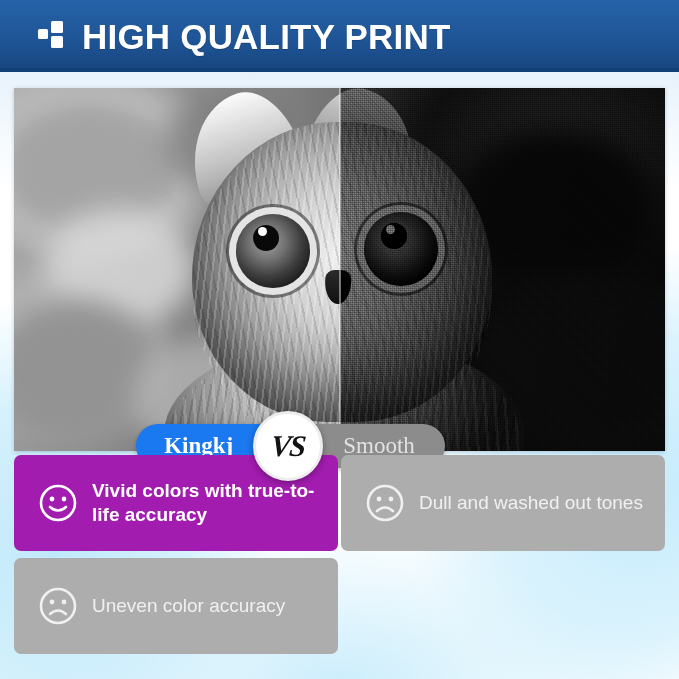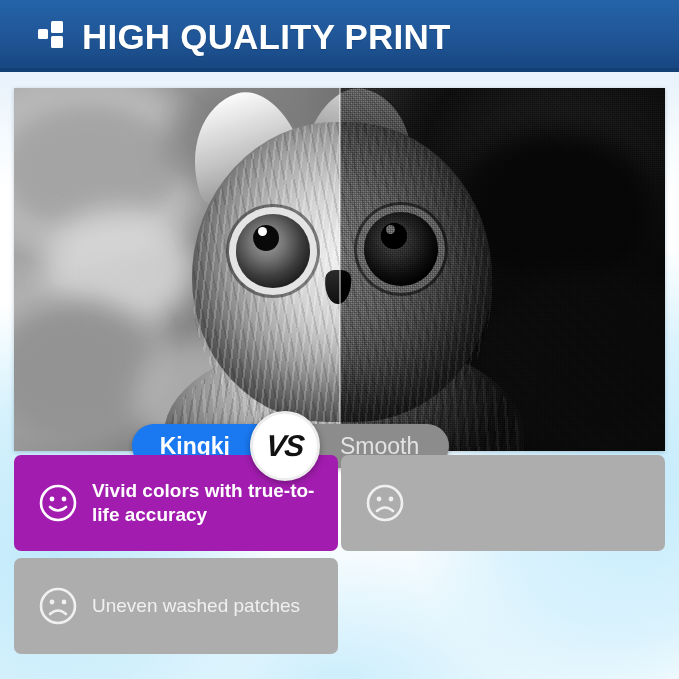--- a/index.html
+++ b/index.html
@@ -299,20 +299,21 @@
   
   .vs-strip {
     position: absolute;
     left: 0;
     top: 418px;
     width: 581px;
     height: 56px;
     display: flex;
     align-items: center;
     justify-content: center;
+    font-family: Liberation Serif, serif;
   }
   .pill {
     height: 44px;
     display: flex;
     align-items: center;
     box-sizing: border-box;
     font-size: 23px;
     font-weight: bold;
   }
   .pill-brand {
@@ -488,28 +489,29 @@
       <div class="card-text">Vivid colors with true-to-life accuracy</div>
     </div>
 
     <div class="card card-bad">
       <svg class="face" viewBox="0 0 40 40">
         <circle cx="20" cy="20" r="17" fill="none" stroke="#f0f0f0" stroke-width="2.6"></circle>
         <circle cx="14" cy="16" r="2.4" fill="#f0f0f0"></circle>
         <circle cx="26" cy="16" r="2.4" fill="#f0f0f0"></circle>
         <path d="M12 28 Q20 21 28 28" fill="none" stroke="#f0f0f0" stroke-width="2.6" stroke-linecap="round"></path>
       </svg>
+      <div class="card-text">Dull and washed out tones</div>
     </div>
 
 
     <div class="card card-bad">
       <svg class="face" viewBox="0 0 40 40">
         <circle cx="20" cy="20" r="17" fill="none" stroke="#f0f0f0" stroke-width="2.6"></circle>
         <circle cx="14" cy="16" r="2.4" fill="#f0f0f0"></circle>
         <circle cx="26" cy="16" r="2.4" fill="#f0f0f0"></circle>
         <path d="M12 28 Q20 21 28 28" fill="none" stroke="#f0f0f0" stroke-width="2.6" stroke-linecap="round"></path>
       </svg>
-      <div class="card-text">Uneven washed patches</div>
+      <div class="card-text">Uneven color accuracy</div>
     </div>
 
   </div>
 
 </div>
 
 </body></html>

